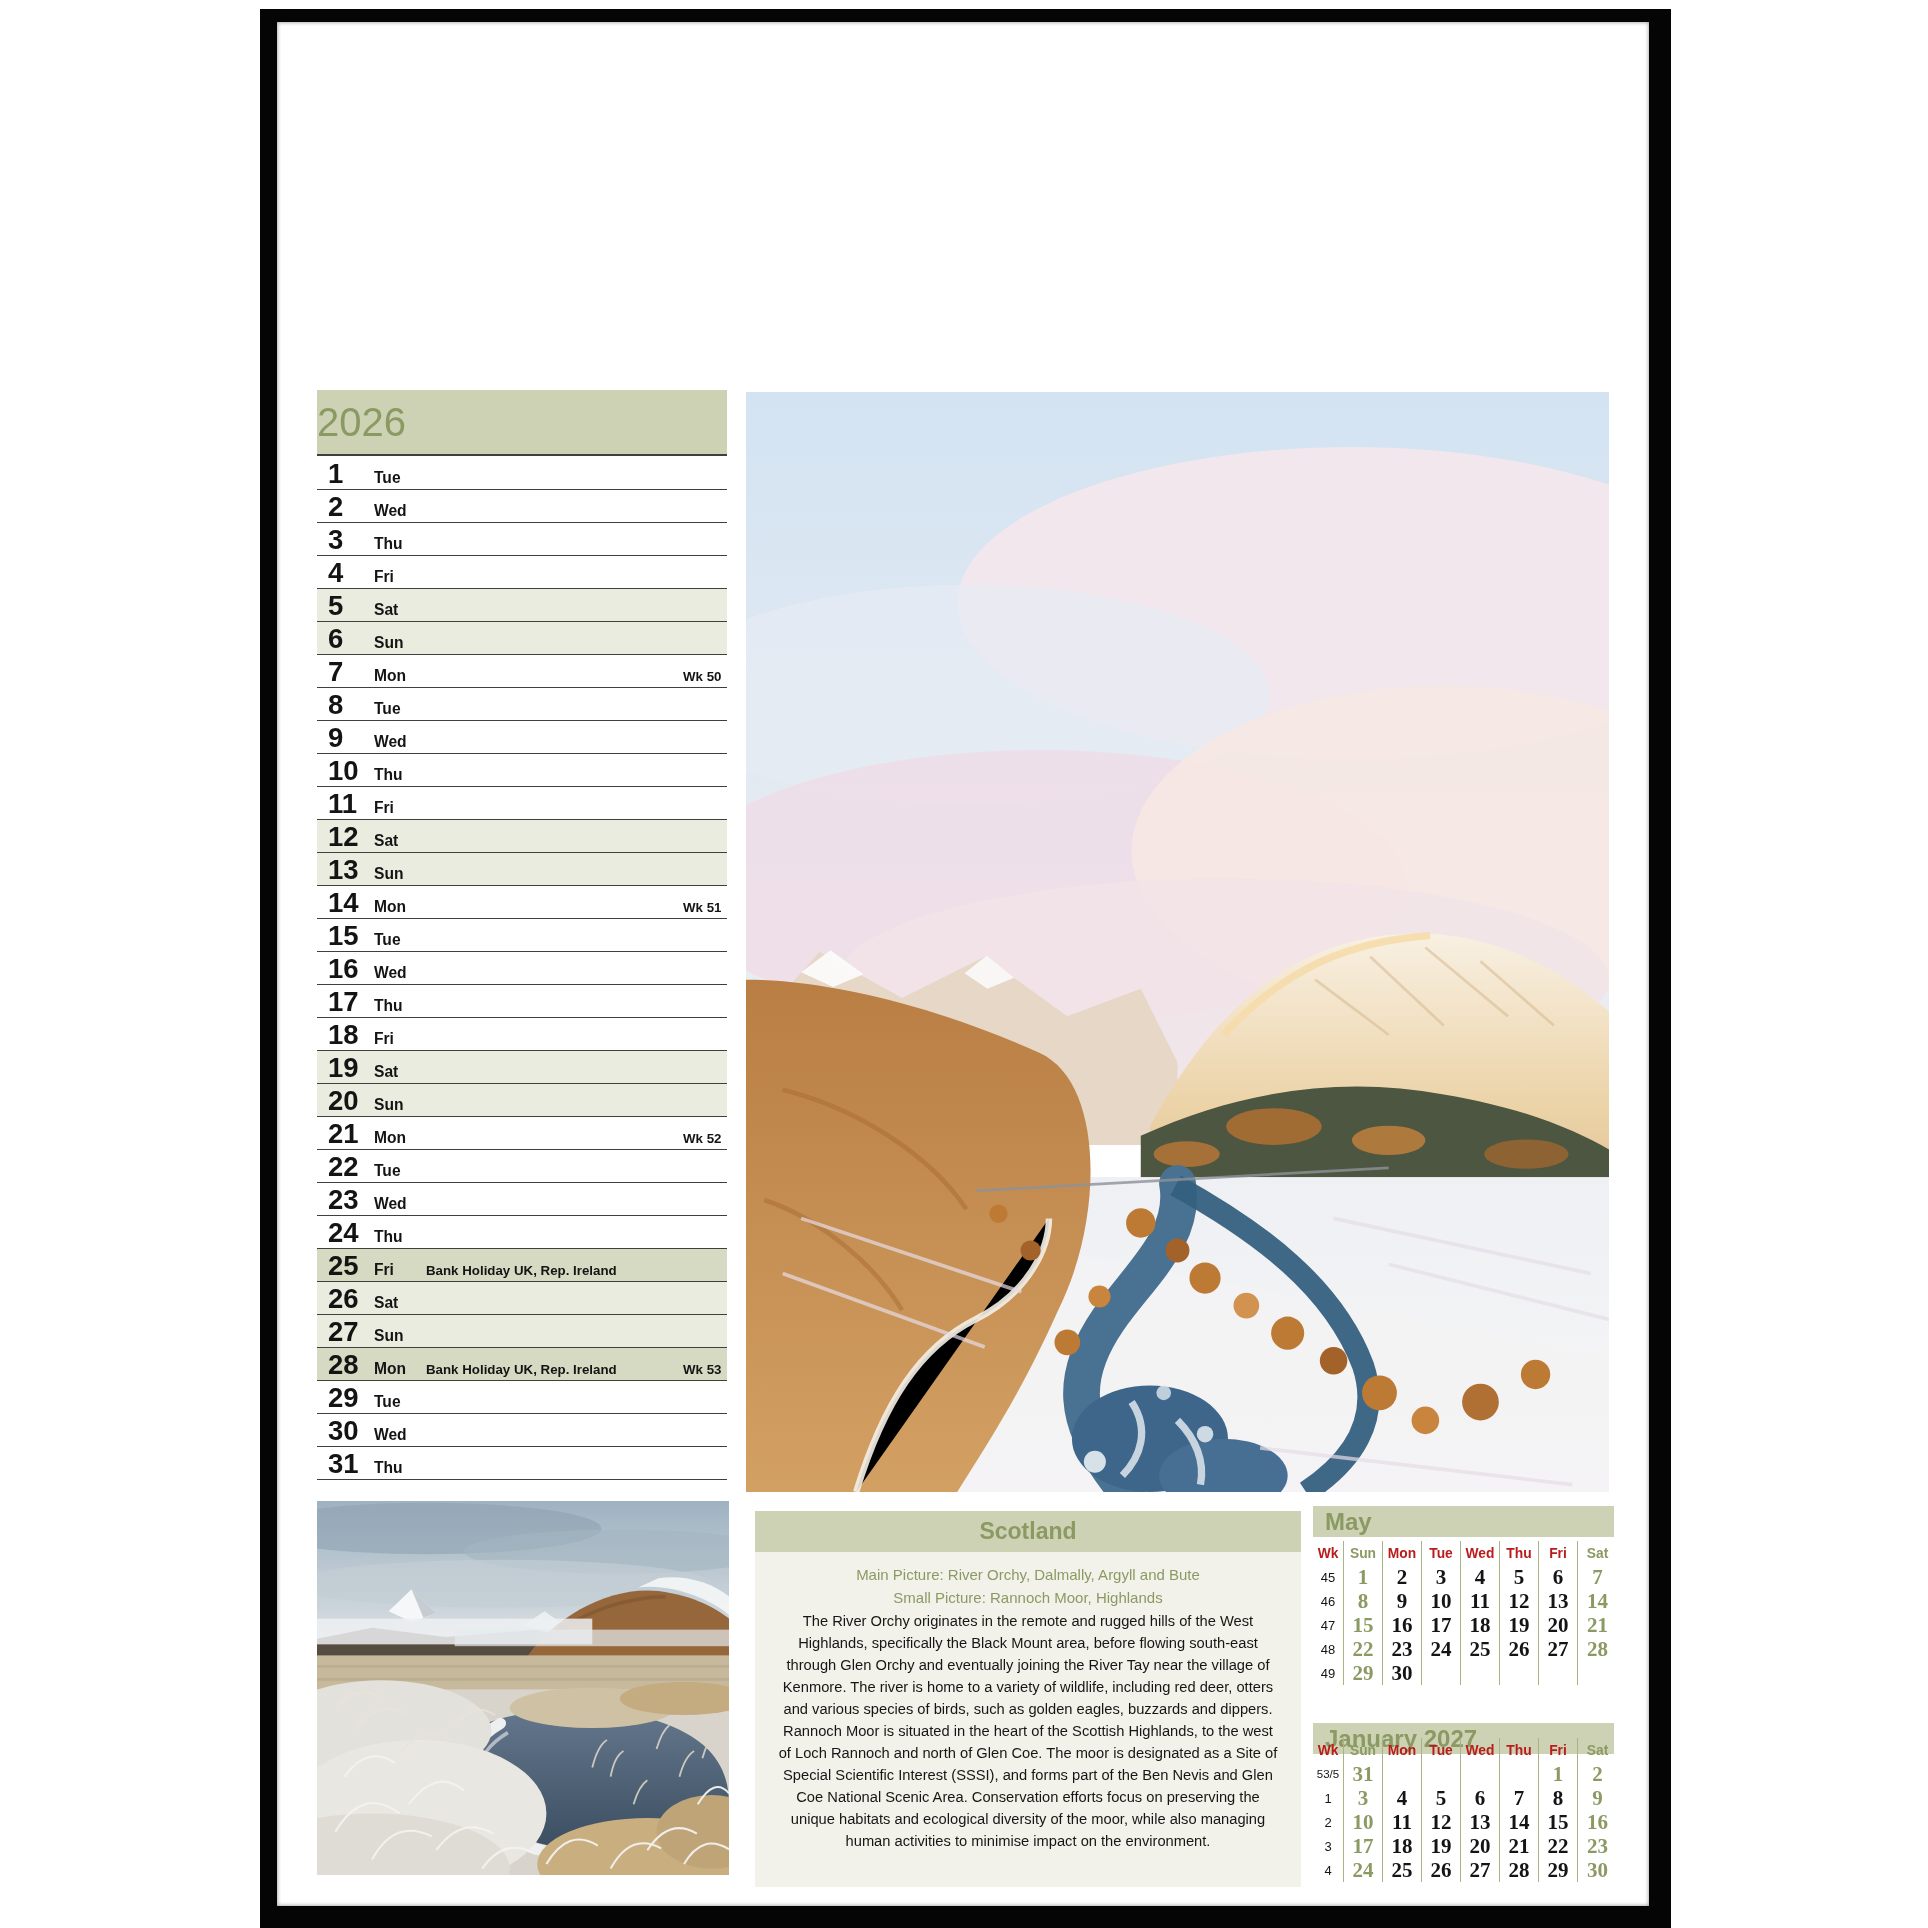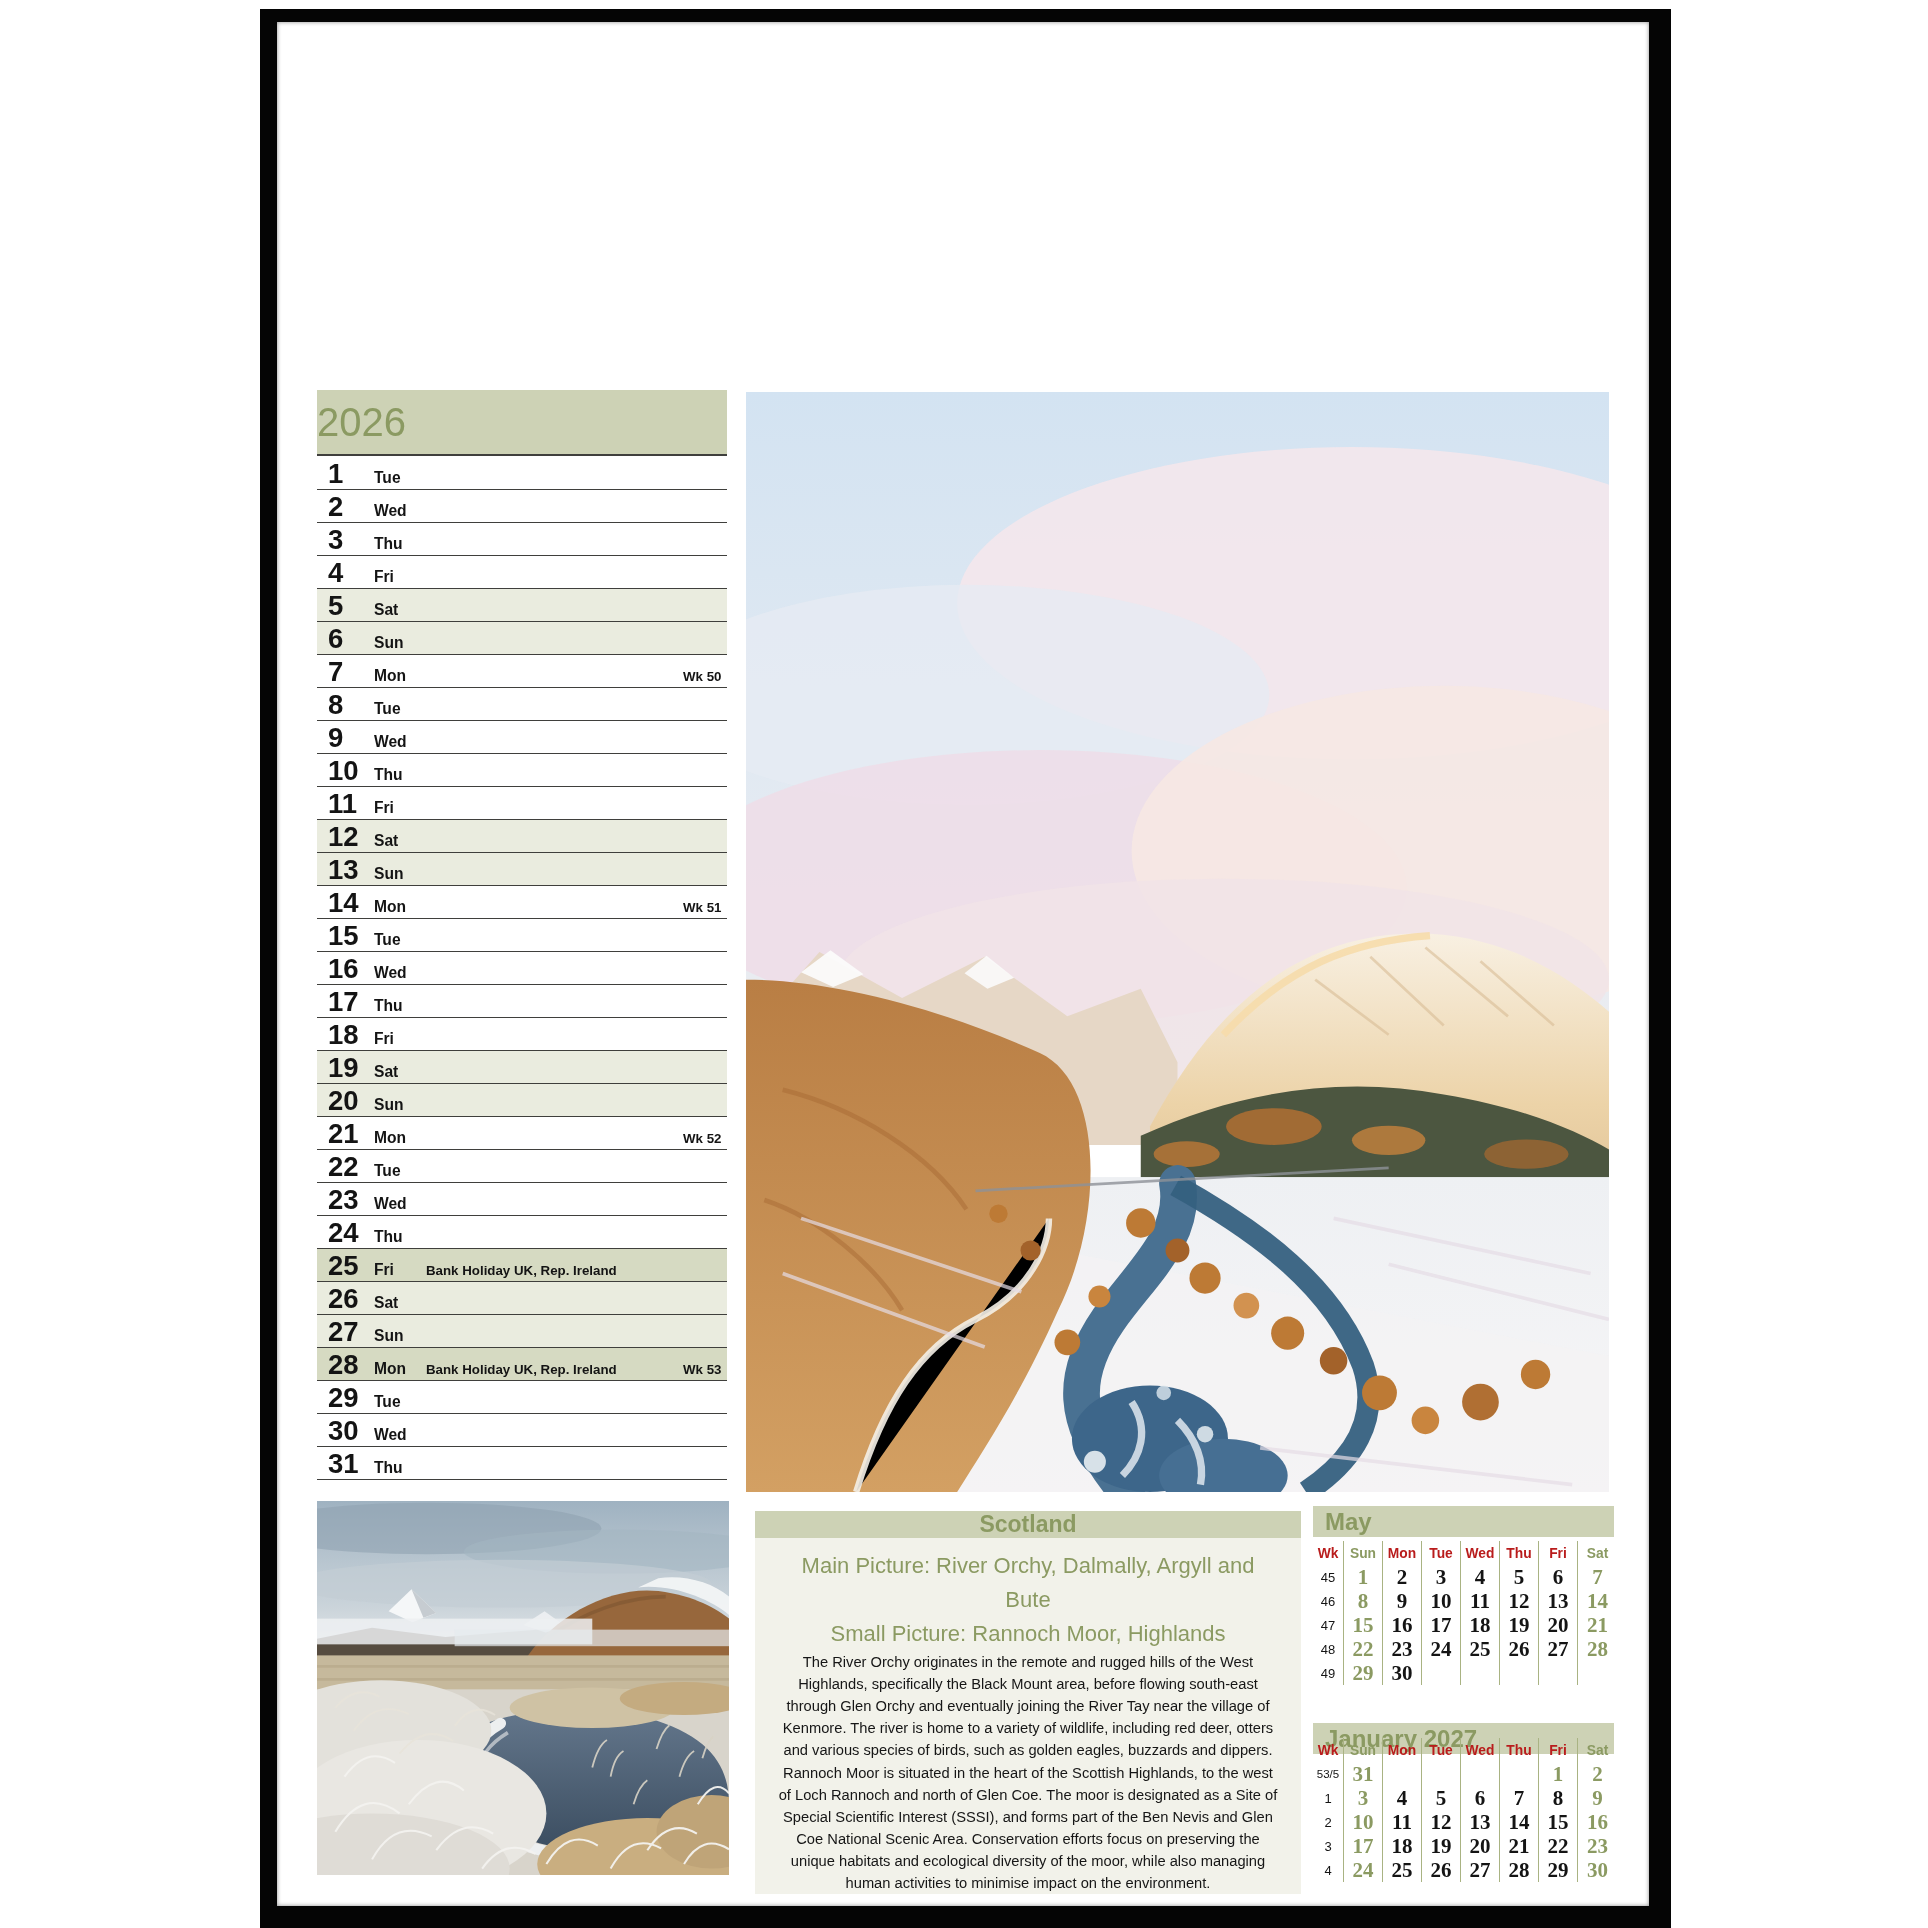--- a/index.html
+++ b/index.html
@@ -35,21 +35,21 @@
   .drow .wkno{font-size:13.3px;font-weight:bold;color:#141414;text-align:right;padding-right:5.5px;white-space:nowrap;}
   
   .photo-main{position:absolute;left:469px;top:370px;width:863px;height:1100px;overflow:hidden;}
   .photo-small{position:absolute;left:40px;top:1479px;width:412px;height:374px;overflow:hidden;}
   .photo-main svg,.photo-small svg{display:block;width:100%;height:100%;}
   
   .info{position:absolute;left:478px;top:1489px;width:546px;height:376px;display:flex;flex-direction:column;}
   .info-title{height:41px;background:var(--band);display:flex;align-items:center;justify-content:center;}
   .info-title span{font-size:23px;font-weight:bold;color:var(--olive);}
   .info-body{flex:1;background:var(--cream);text-align:center;padding:11px 22px 0 22px;box-sizing:border-box;}
-  .caption{font-size:22px;line-height:1.55;color:var(--olive);}
+  .caption{font-size:15px;line-height:1.55;color:var(--olive);}
   .para{font-size:14.7px;line-height:1.5;color:#161616;font-weight:500;}
   .logo-band{height:85px;background:var(--logoband);display:flex;align-items:center;justify-content:center;}
   .logo{position:relative;display:inline-block;transform:translateX(5.5px);}
   .logo-main{
     font-family:"DejaVu Serif", serif;font-style:italic;font-size:57px;line-height:1;
     color:#ffffff;text-shadow:1.8px 2.8px 4.6px rgba(50,55,25,.5);letter-spacing:-1.8px;
   }
   .logo-top{
     position:absolute;top:-7.3px;left:88px;font-size:22px;color:#ffffff;
     text-shadow:0.9px 1.8px 2.8px rgba(50,55,25,.5);font-weight:500;letter-spacing:0.5px;

